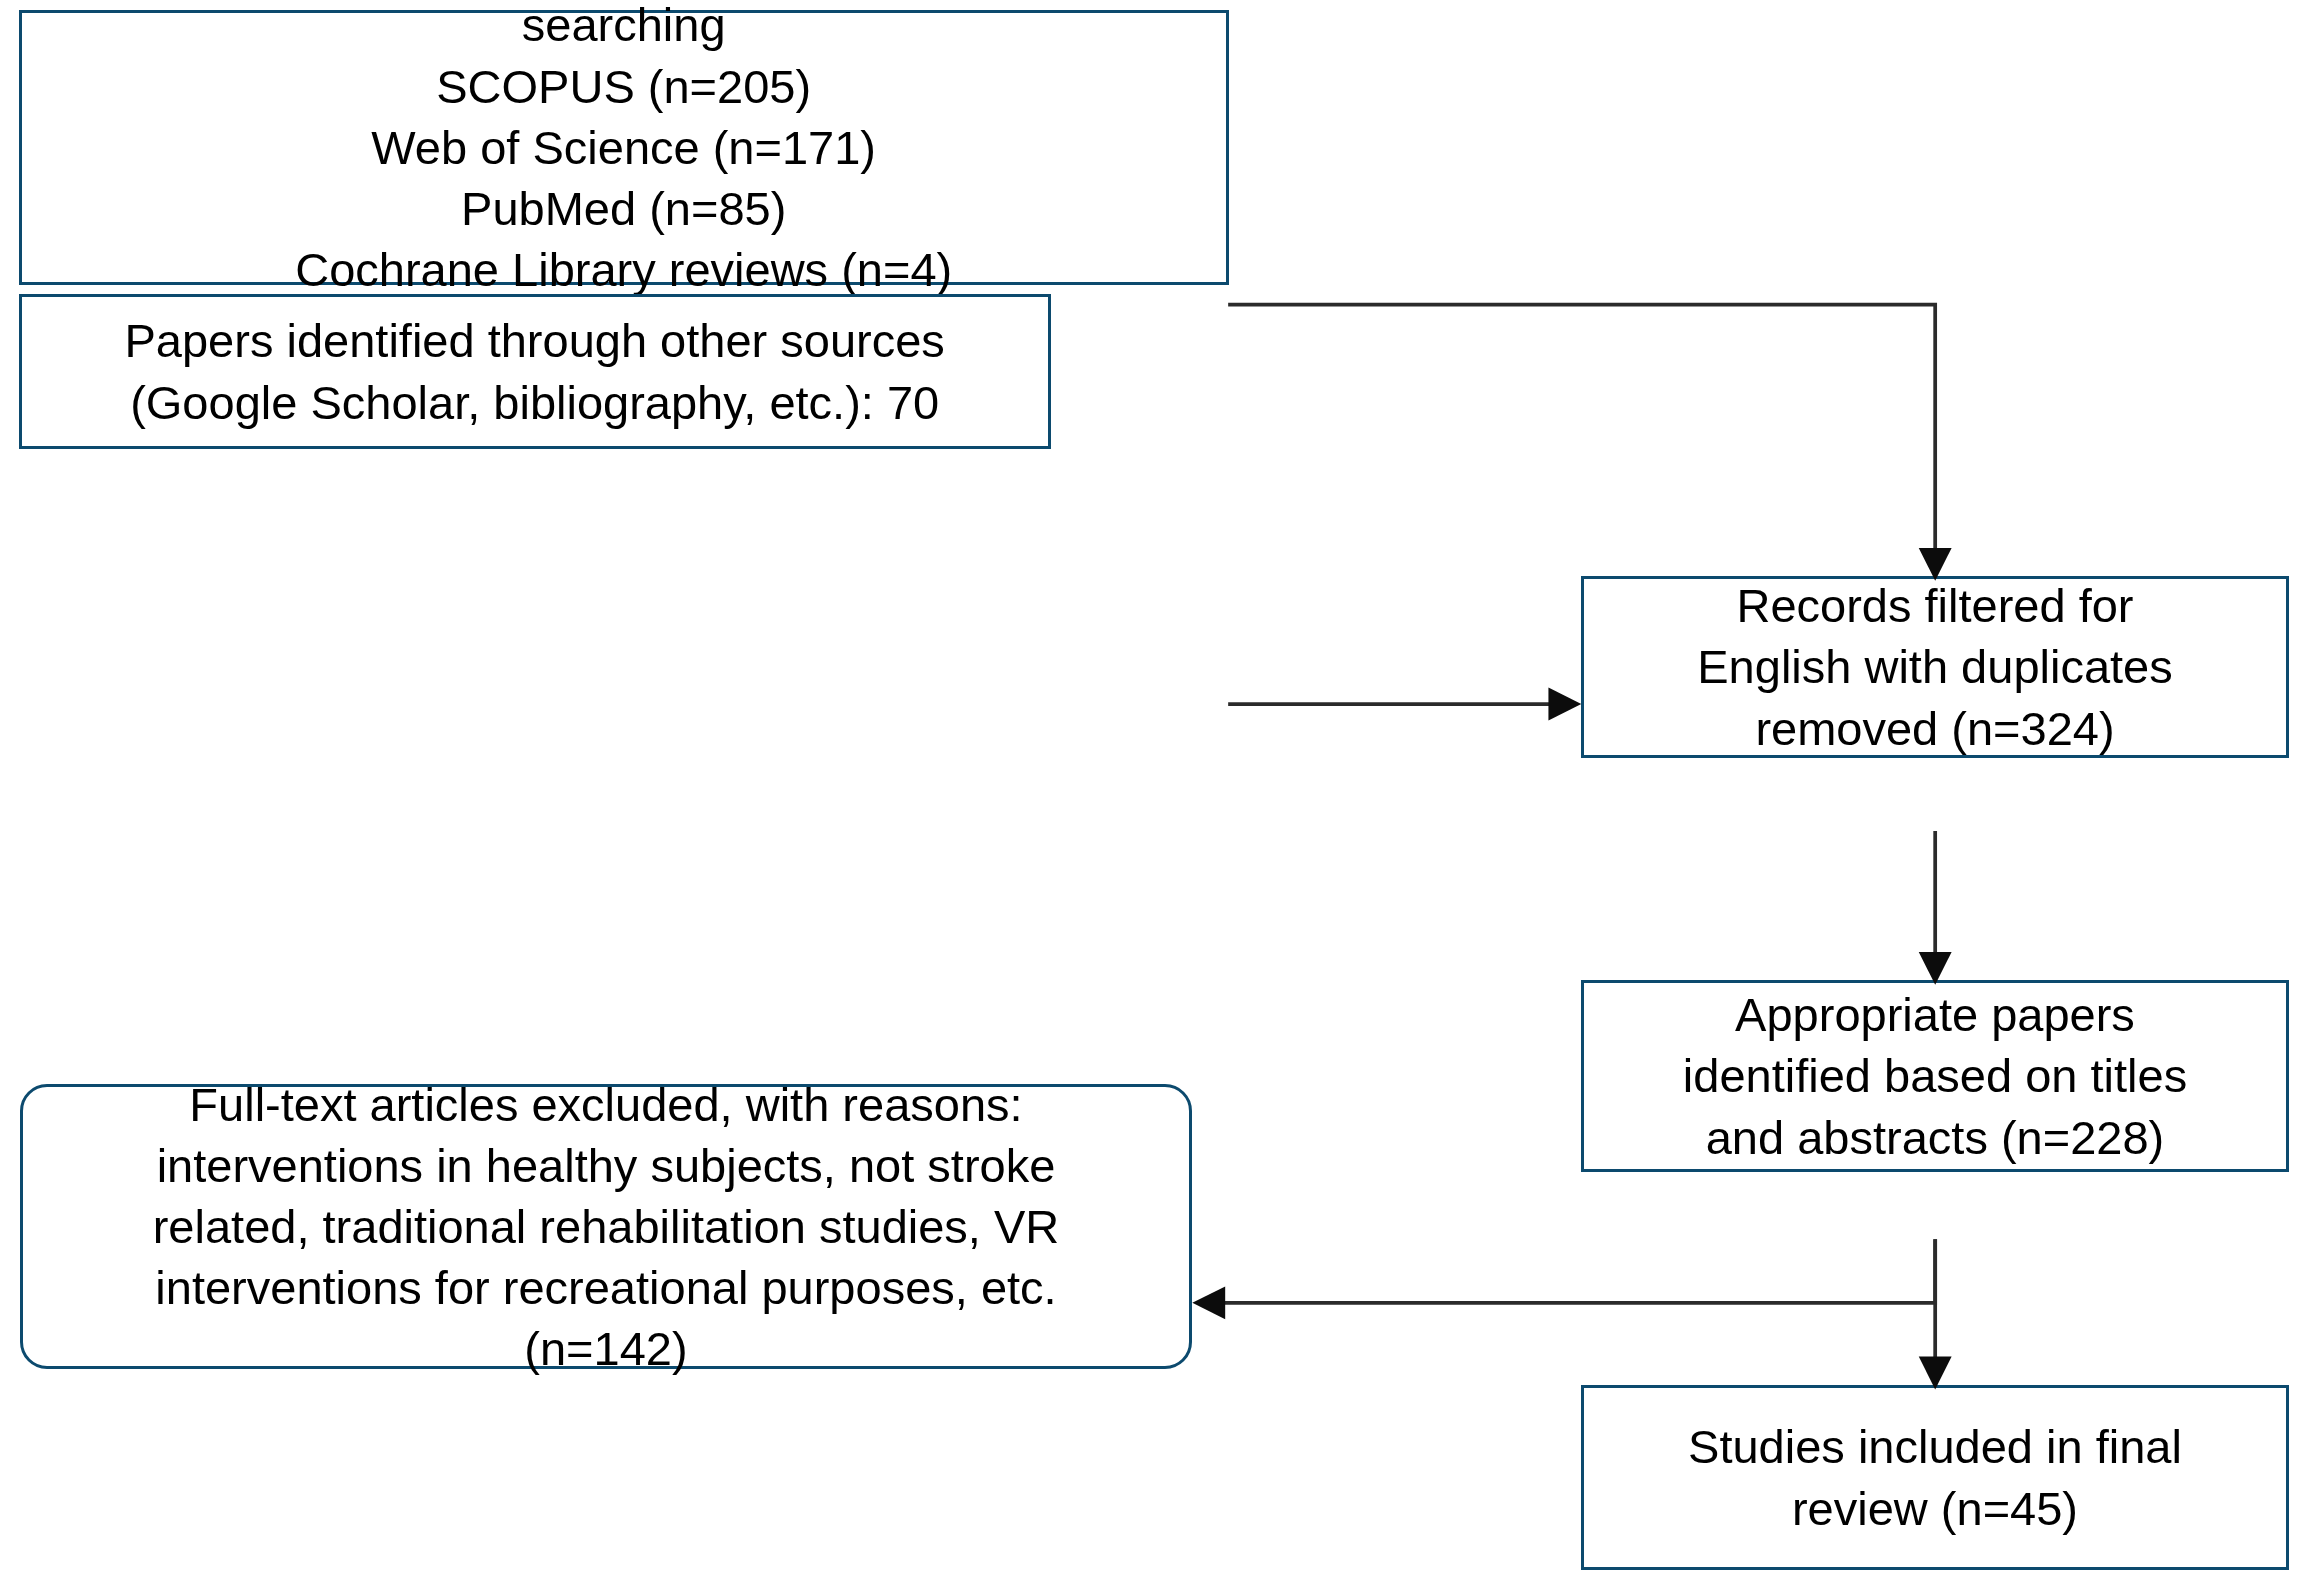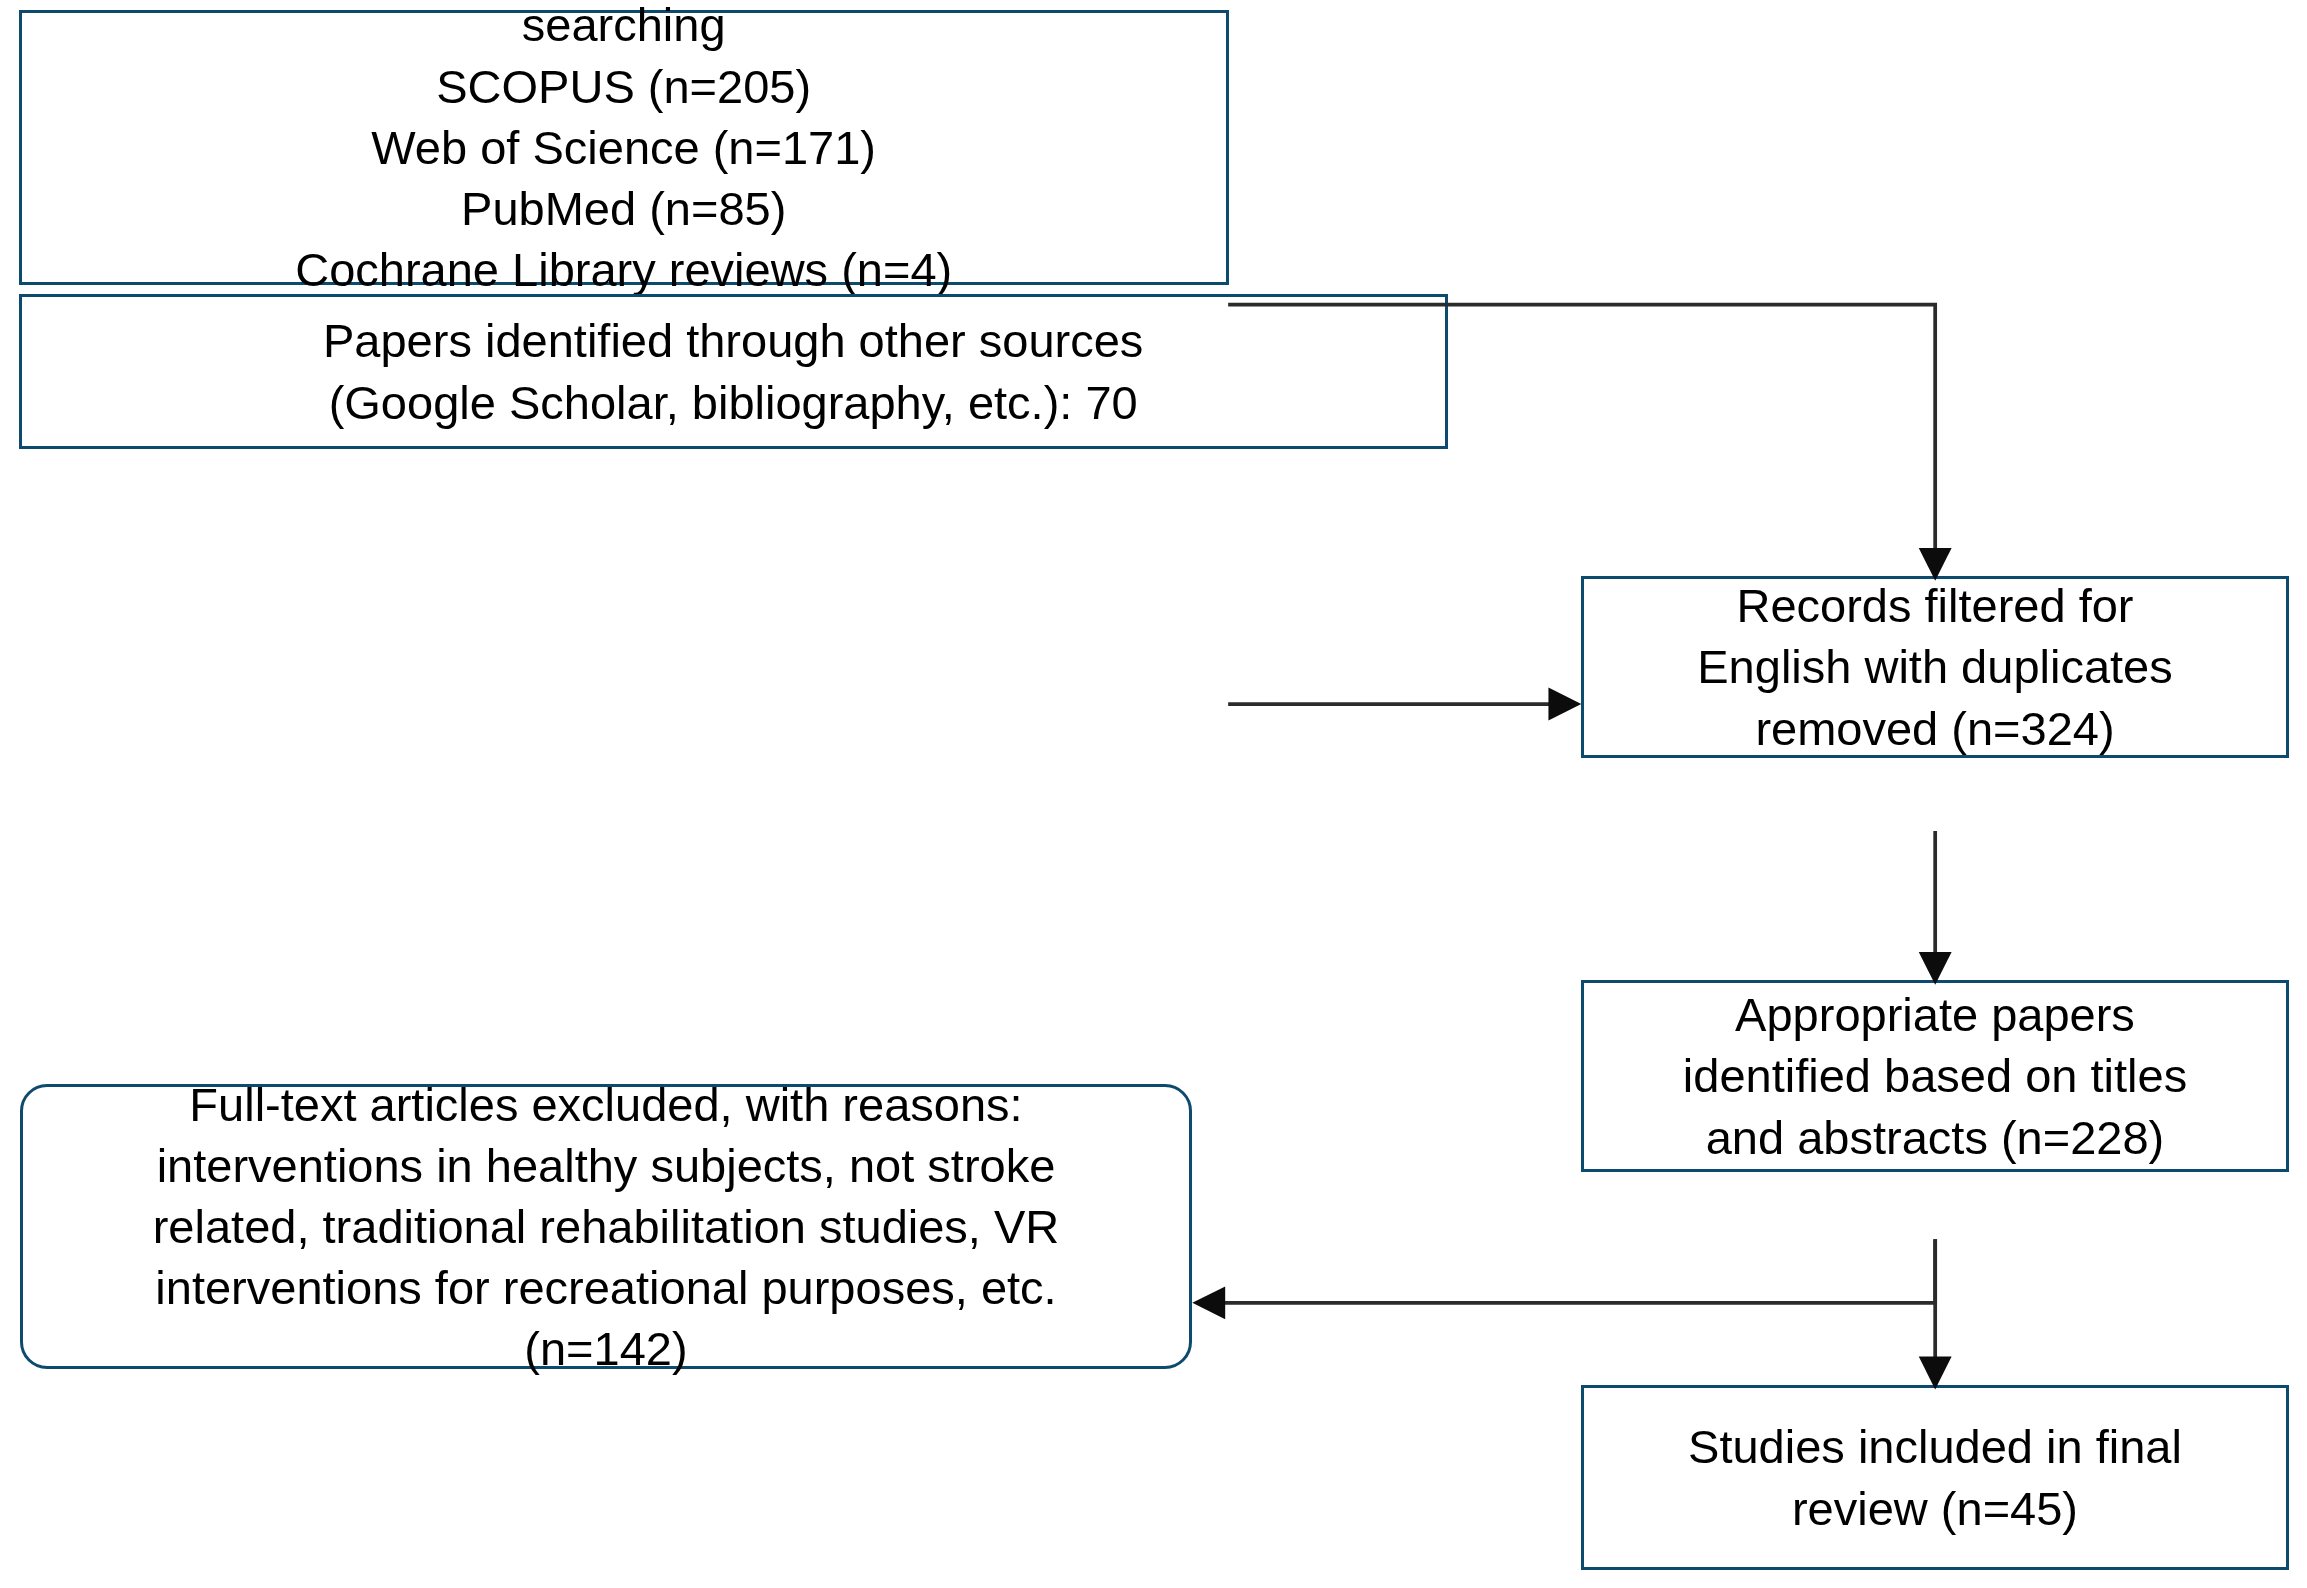--- a/index.html
+++ b/index.html
@@ -24,21 +24,21 @@
     align-items: center;
     justify-content: center;
     text-align: center;
     color: #000000;
     line-height: 1.30;
     font-size: 47px;
     padding: 7.5px 18px;
     white-space: pre-line;
   }
   #box-database      { left: 18.7px;   top: 9.7px;   width: 1210px; height: 275px; }
-  #box-other-sources { left: 18.7px;   top: 294px;  width: 1429px; height: 155px; }
+  #box-other-sources { left: 18.7px;   top: 294px;  width: 1032px; height: 155px; }
   #box-excluded      { left: 20px;   top: 1084px; width: 1172px; height: 285px; border-radius: 27px; }
   #box-filtered      { left: 1581px; top: 576px;  width: 708px;  height: 182px; }
   #box-appropriate   { left: 1581px; top: 980px; width: 708px;  height: 192px; }
   #box-included      { left: 1581px; top: 1385px; width: 708px;  height: 185px; }
 
   #connectors {
     position: absolute;
     left: 0;
     top: 0;
     width: 2307px;

